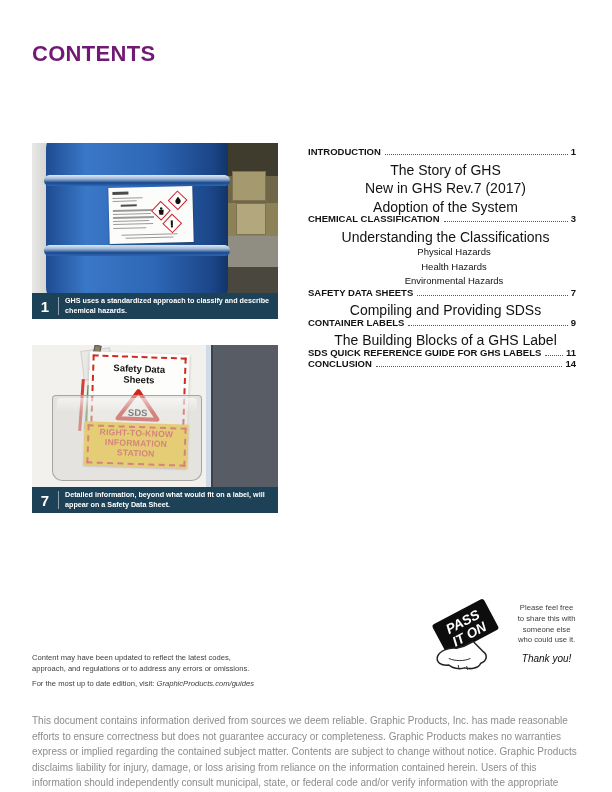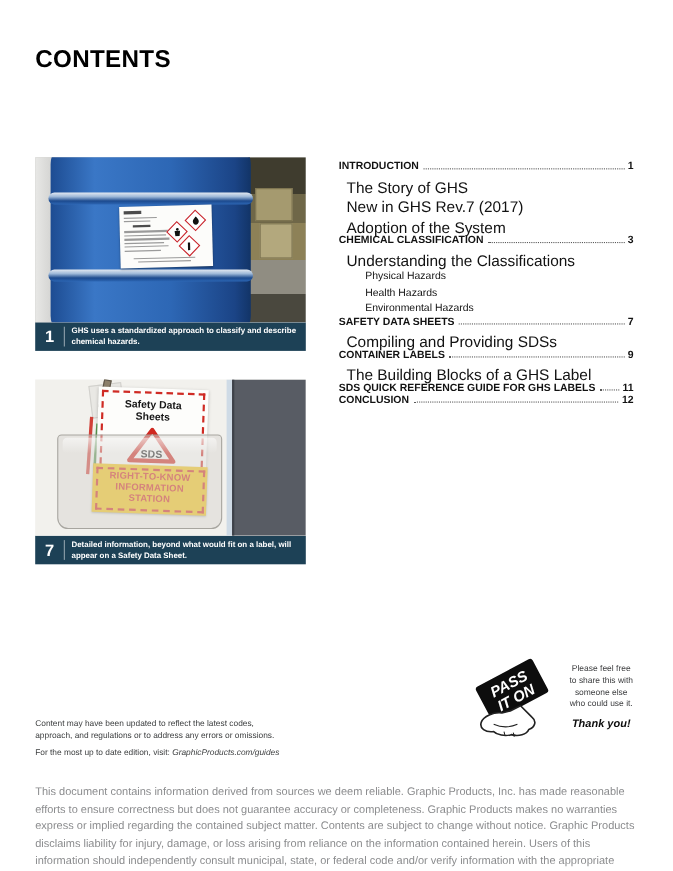--- a/index.html
+++ b/index.html
@@ -2,21 +2,21 @@
 <html><head>
 <meta charset="utf-8">
 <style>
   * { margin:0; padding:0; box-sizing:border-box; }
   html,body { background:#ffffff; }
   body { font-family:"Liberation Sans", sans-serif; }
   .page { position:relative; width:612px; height:792px; background:#fff; overflow:hidden; }
 
   
   .page-title { position:absolute; left:32px; top:41px; font-size:22px; font-weight:bold;
-                color:#000000; letter-spacing:.3px; }
+                color:#701a75; letter-spacing:.3px; }
 
   
   .figure { position:absolute; left:32px; width:246px; }
   .fig1 { top:143px; }
   .fig2 { top:345px; }
   .photo { position:relative; width:246px; overflow:hidden; }
   .photo1 { height:150px; background:#c9c9c5; }
   .photo2 { height:142px; background:#f2f1ed; }
 
   
@@ -81,33 +81,33 @@
   .pocket::after { content:""; position:absolute; left:4px; right:4px; top:2px; height:14px;
             background:linear-gradient(rgba(255,255,255,.55), rgba(255,255,255,0)); border-radius:4px; }
 
   
   .caption { display:flex; align-items:center; height:26px; background:#1d4156; color:#fff; }
   .cap-num { width:26px; text-align:center; font-size:15px; font-weight:bold; flex:0 0 26px; }
   .cap-div { width:1px; height:18px; background:rgba(255,255,255,.5); flex:0 0 1px; }
   .cap-text { font-size:7.2px; font-weight:bold; line-height:1.35; padding:0 8px 0 6px; }
 
   
-  .toc { position:absolute; left:308px; top:146px; width:268px; color:#121212; }
+  .toc { position:absolute; left:308px; top:146px; width:268px; color:#121212;text-align:center; }
   .toc-section { display:flex; align-items:baseline; font-size:9.5px; font-weight:bold;
                  line-height:11.5px; }
   .toc-section:first-child { margin-top:0; }
   .toc-leader { flex:1 1 auto; border-bottom:1.3px dotted #5a5a5a; margin:0 3px 2px 4px; min-width:8px; }
   .toc-page { font-weight:bold; font-size:9.5px; }
   .toc-sub { font-size:14px; line-height:11.5px; margin-top:7px; padding-left:7px; }
   .toc-subsub { font-size:9.5px; line-height:11.5px; margin-top:3px; padding-left:24px; }
 
   
   .passiton { position:absolute; left:430px; top:597px; width:158px; display:flex; align-items:flex-start; }
   .pass-text { width:86px; text-align:center; color:#3c3d3f; font-size:7.7px; line-height:1.4; margin-top:6px; }
-  .pass-thanks { margin-top:6px; font-size:10px; font-weight:bold; font-style:italic; color:#0c0c0c; }
+  .pass-thanks { margin-top:6px; font-size:10px; font-weight:normal; font-style:italic; color:#0c0c0c; }
 
   
   .footnote { position:absolute; left:32px; top:652px; width:280px; font-size:7.6px;
               color:#3f4142; line-height:1.5; }
   .footnote .edition { margin-top:3px; }
   .footnote .url { font-style:italic; }
   .disclaimer { position:absolute; left:32px; top:713px; width:552px; font-size:10px;
                 color:#8b8c8e; line-height:1.55; }
 </style>
 </head>
@@ -238,21 +238,21 @@
 
     <div class="toc-section">
       <span class="toc-label">SDS QUICK REFERENCE GUIDE FOR GHS LABELS</span>
       <span class="toc-leader"></span>
       <span class="toc-page">11</span>
     </div>
 
     <div class="toc-section">
       <span class="toc-label">CONCLUSION</span>
       <span class="toc-leader"></span>
-      <span class="toc-page">12</span>
+      <span class="toc-page">14</span>
     </div>
   </div>
 
   <div class="passiton">
     <svg width="78" height="76" viewBox="0 0 80 76">
       <g transform="rotate(-28 38 30)">
         <rect x="7" y="11" width="62" height="37" rx="3" fill="#0d0d0d"></rect>
         <text x="38" y="28" text-anchor="middle" font-family="Liberation Sans, sans-serif" font-size="14.5" font-weight="bold" font-style="italic" fill="#ffffff">PASS</text>
         <text x="38" y="43" text-anchor="middle" font-family="Liberation Sans, sans-serif" font-size="14.5" font-weight="bold" font-style="italic" fill="#ffffff">IT ON</text>
       </g>

